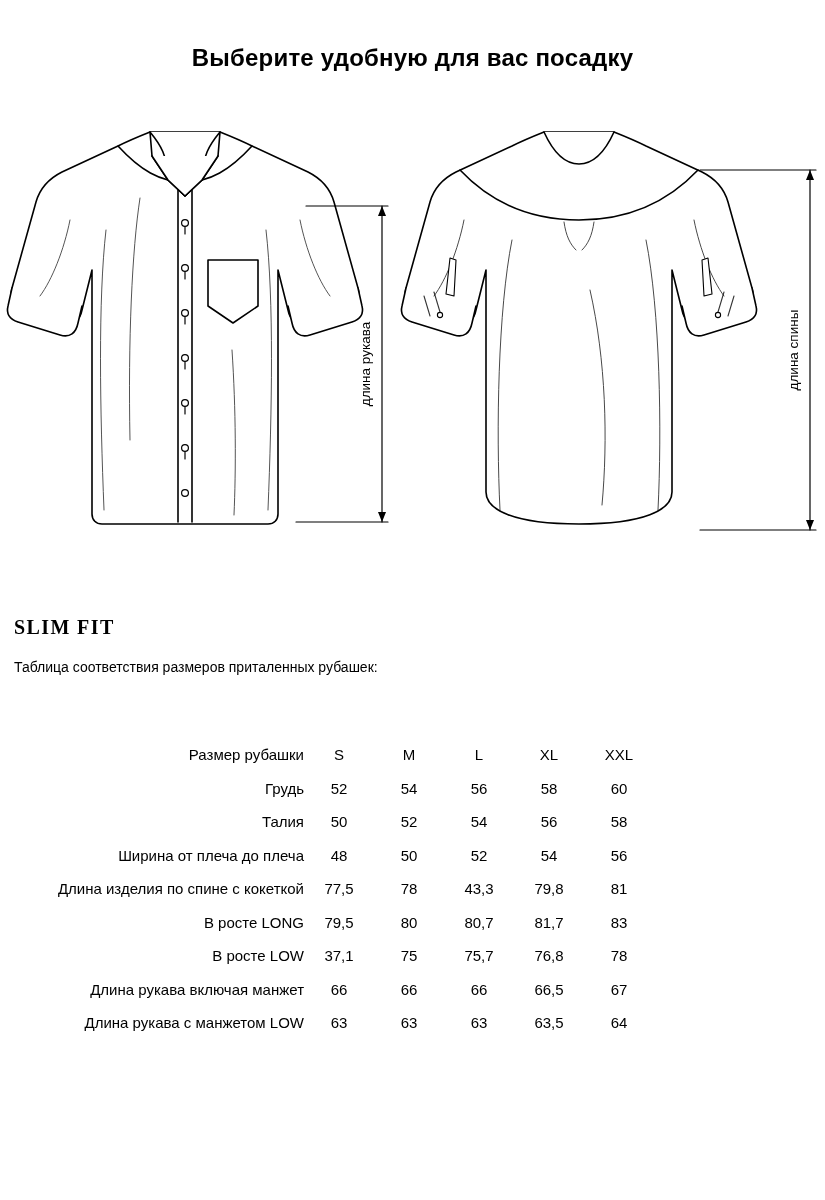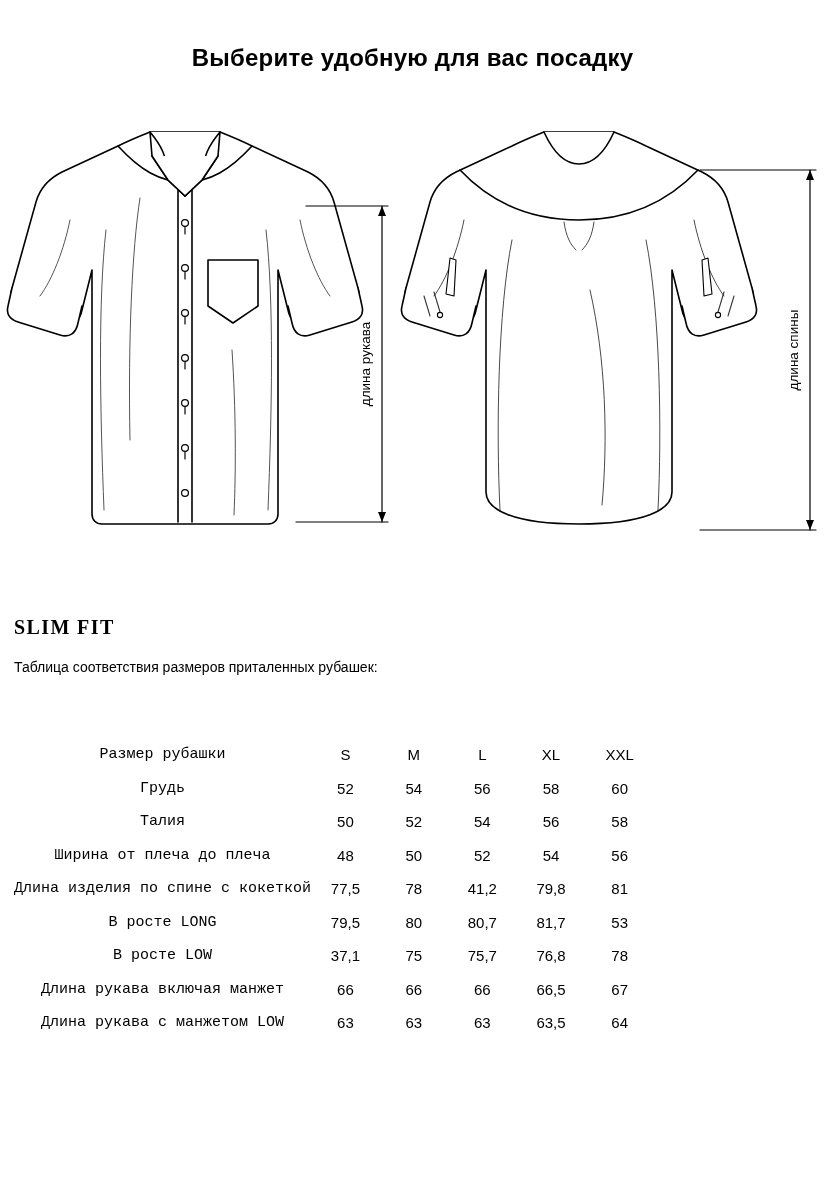--- a/index.html
+++ b/index.html
@@ -62,24 +62,23 @@
   }
   table.size-table td, table.size-table th {
     border: none;
     padding: 0;
     height: 33.5px;
     vertical-align: middle;
     font-weight: normal;
     font-size: 15px;
   }
   table.size-table td.row-label, table.size-table th.row-label {
-    text-align: center;
+    text-align: right;
     width: 290px;
     white-space: nowrap;
-    font-family: Liberation Mono, monospace;
   }
   table.size-table td.val, table.size-table th.val {
     text-align: center;
     width: 70px;
   }
   .label-long {
     font-size: 14.2px;
   }
 </style>
 </head>
@@ -274,31 +273,31 @@
         <td class="val">48</td>
         <td class="val">50</td>
         <td class="val">52</td>
         <td class="val">54</td>
         <td class="val">56</td>
       </tr>
       <tr>
         <td class="row-label label-long">Длина изделия по спине с кокеткой</td>
         <td class="val">77,5</td>
         <td class="val">78</td>
-        <td class="val">41,2</td>
+        <td class="val">43,3</td>
         <td class="val">79,8</td>
         <td class="val">81</td>
       </tr>
       <tr>
         <td class="row-label">В росте LONG</td>
         <td class="val">79,5</td>
         <td class="val">80</td>
         <td class="val">80,7</td>
         <td class="val">81,7</td>
-        <td class="val">53</td>
+        <td class="val">83</td>
       </tr>
       <tr>
         <td class="row-label">В росте LOW</td>
         <td class="val">37,1</td>
         <td class="val">75</td>
         <td class="val">75,7</td>
         <td class="val">76,8</td>
         <td class="val">78</td>
       </tr>
       <tr>

